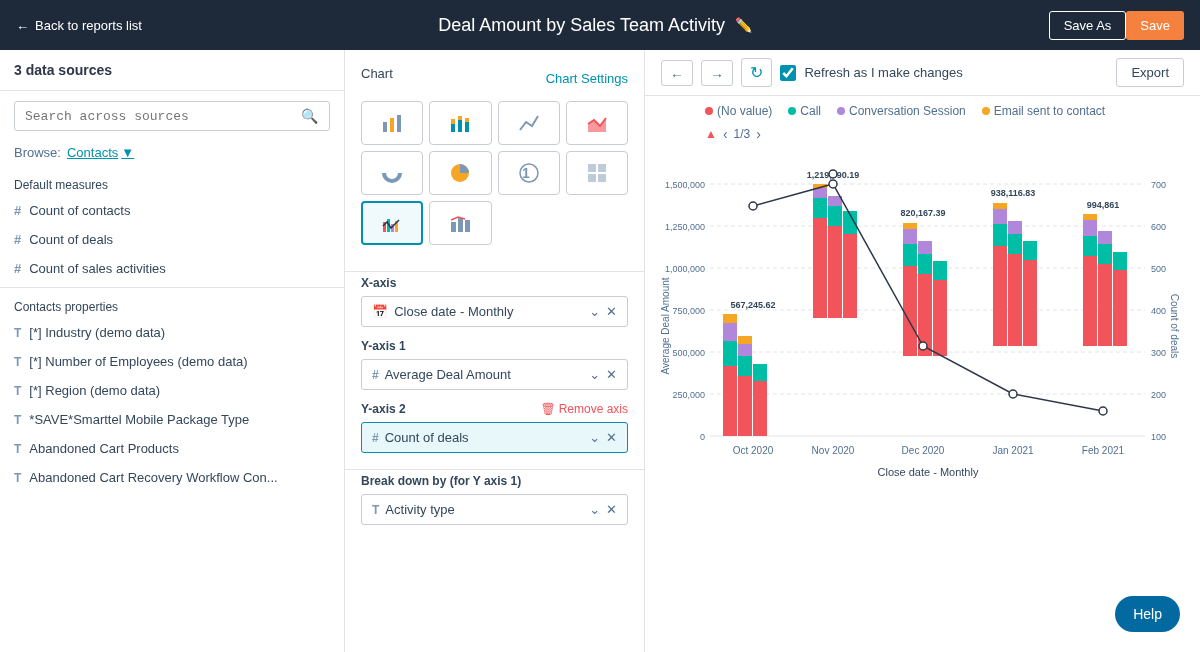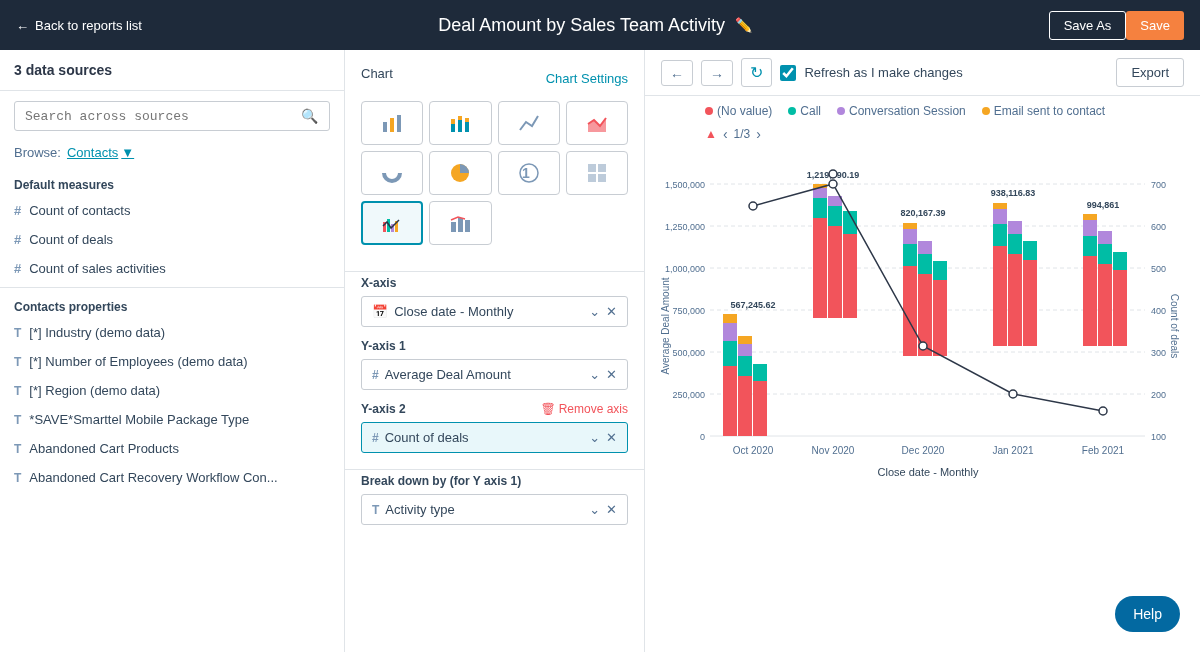--- a/index.html
+++ b/index.html
@@ -73,21 +73,21 @@
       padding: 4px 14px 10px;
       display: flex; align-items: center; gap: 6px; font-size: 13px; color: #33475b;
     }
     .browse-label { color: #516f90; }
     .contacts-badge {
       background: none; border: none; color: #0091ae; font-size: 13px; cursor: pointer; font-weight: 500; display: flex; align-items: center; gap: 3px; text-decoration: underline;
     }
 
     .section-label {
       padding: 8px 14px 4px;
-      font-size: 12px; font-weight: 700; color: #33475b;
+      font-size: 12px; font-weight: 400; color: #33475b;
     }
     .measure-item {
       padding: 7px 14px;
       display: flex; align-items: center; gap: 8px;
       color: #33475b; font-size: 13px; cursor: pointer;
     }
     .hash-icon { color: #7c98b6; font-size: 13px; font-weight: bold; }
     .t-icon { color: #7c98b6; font-size: 12px; font-weight: bold; background: none; }
 
     

